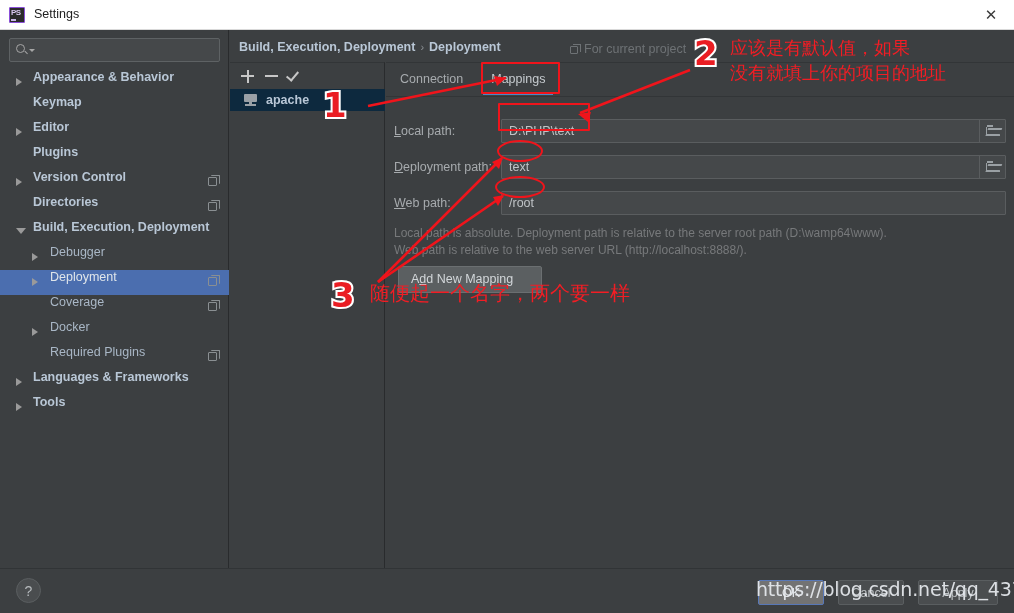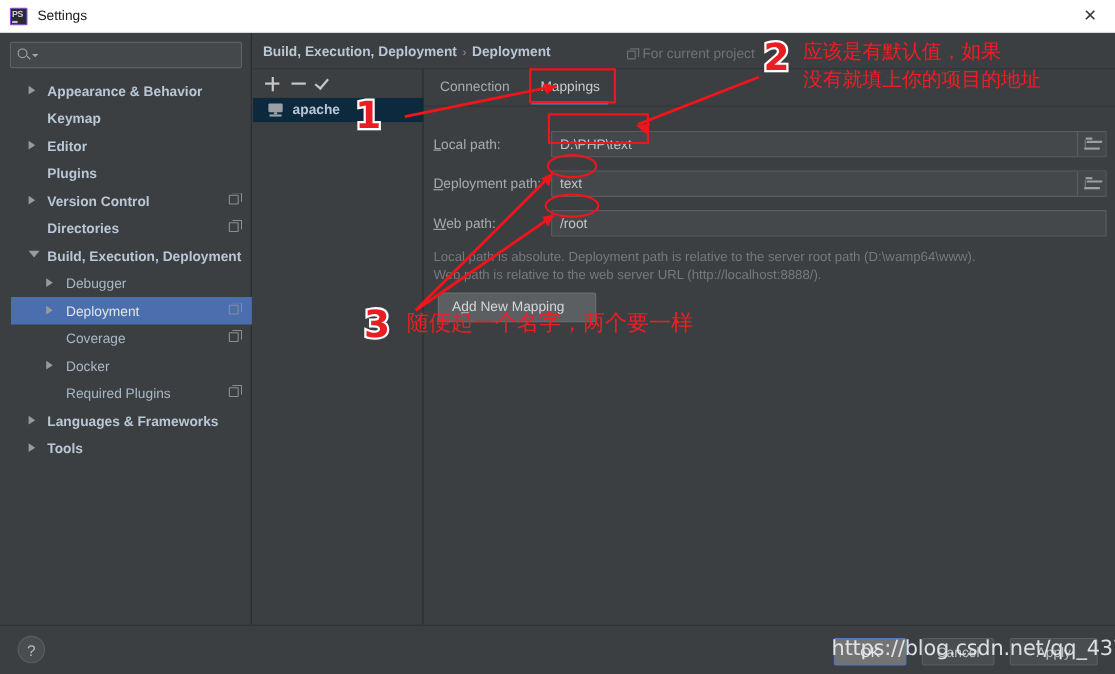--- a/index.html
+++ b/index.html
@@ -94,25 +94,24 @@
     width: 176px; height: 18px;
     background: transparent; border: none; outline: none;
     color: #bbbbbb; font-size: 12px;
     font-family: "Liberation Sans", sans-serif;
   }
 
   .tree { position: absolute; left: 0; top: 40px; width: 229px; }
   .tnode {
     position: relative;
     height: 25px;
-    display: flex; align-items: center;
+    display: flex; 
     color: #a9b7c6;
     font-size: 12.5px;
     cursor: default;
-    margin-left: 10px;
   }
   .tnode .arrow {
     position: absolute;
     width: 0; height: 0;
     border-top: 4.5px solid transparent;
     border-bottom: 4.5px solid transparent;
     border-left: 6px solid #9a9a9a;
   }
   .tnode .arrow.down {
     border-left: 5px solid transparent;

